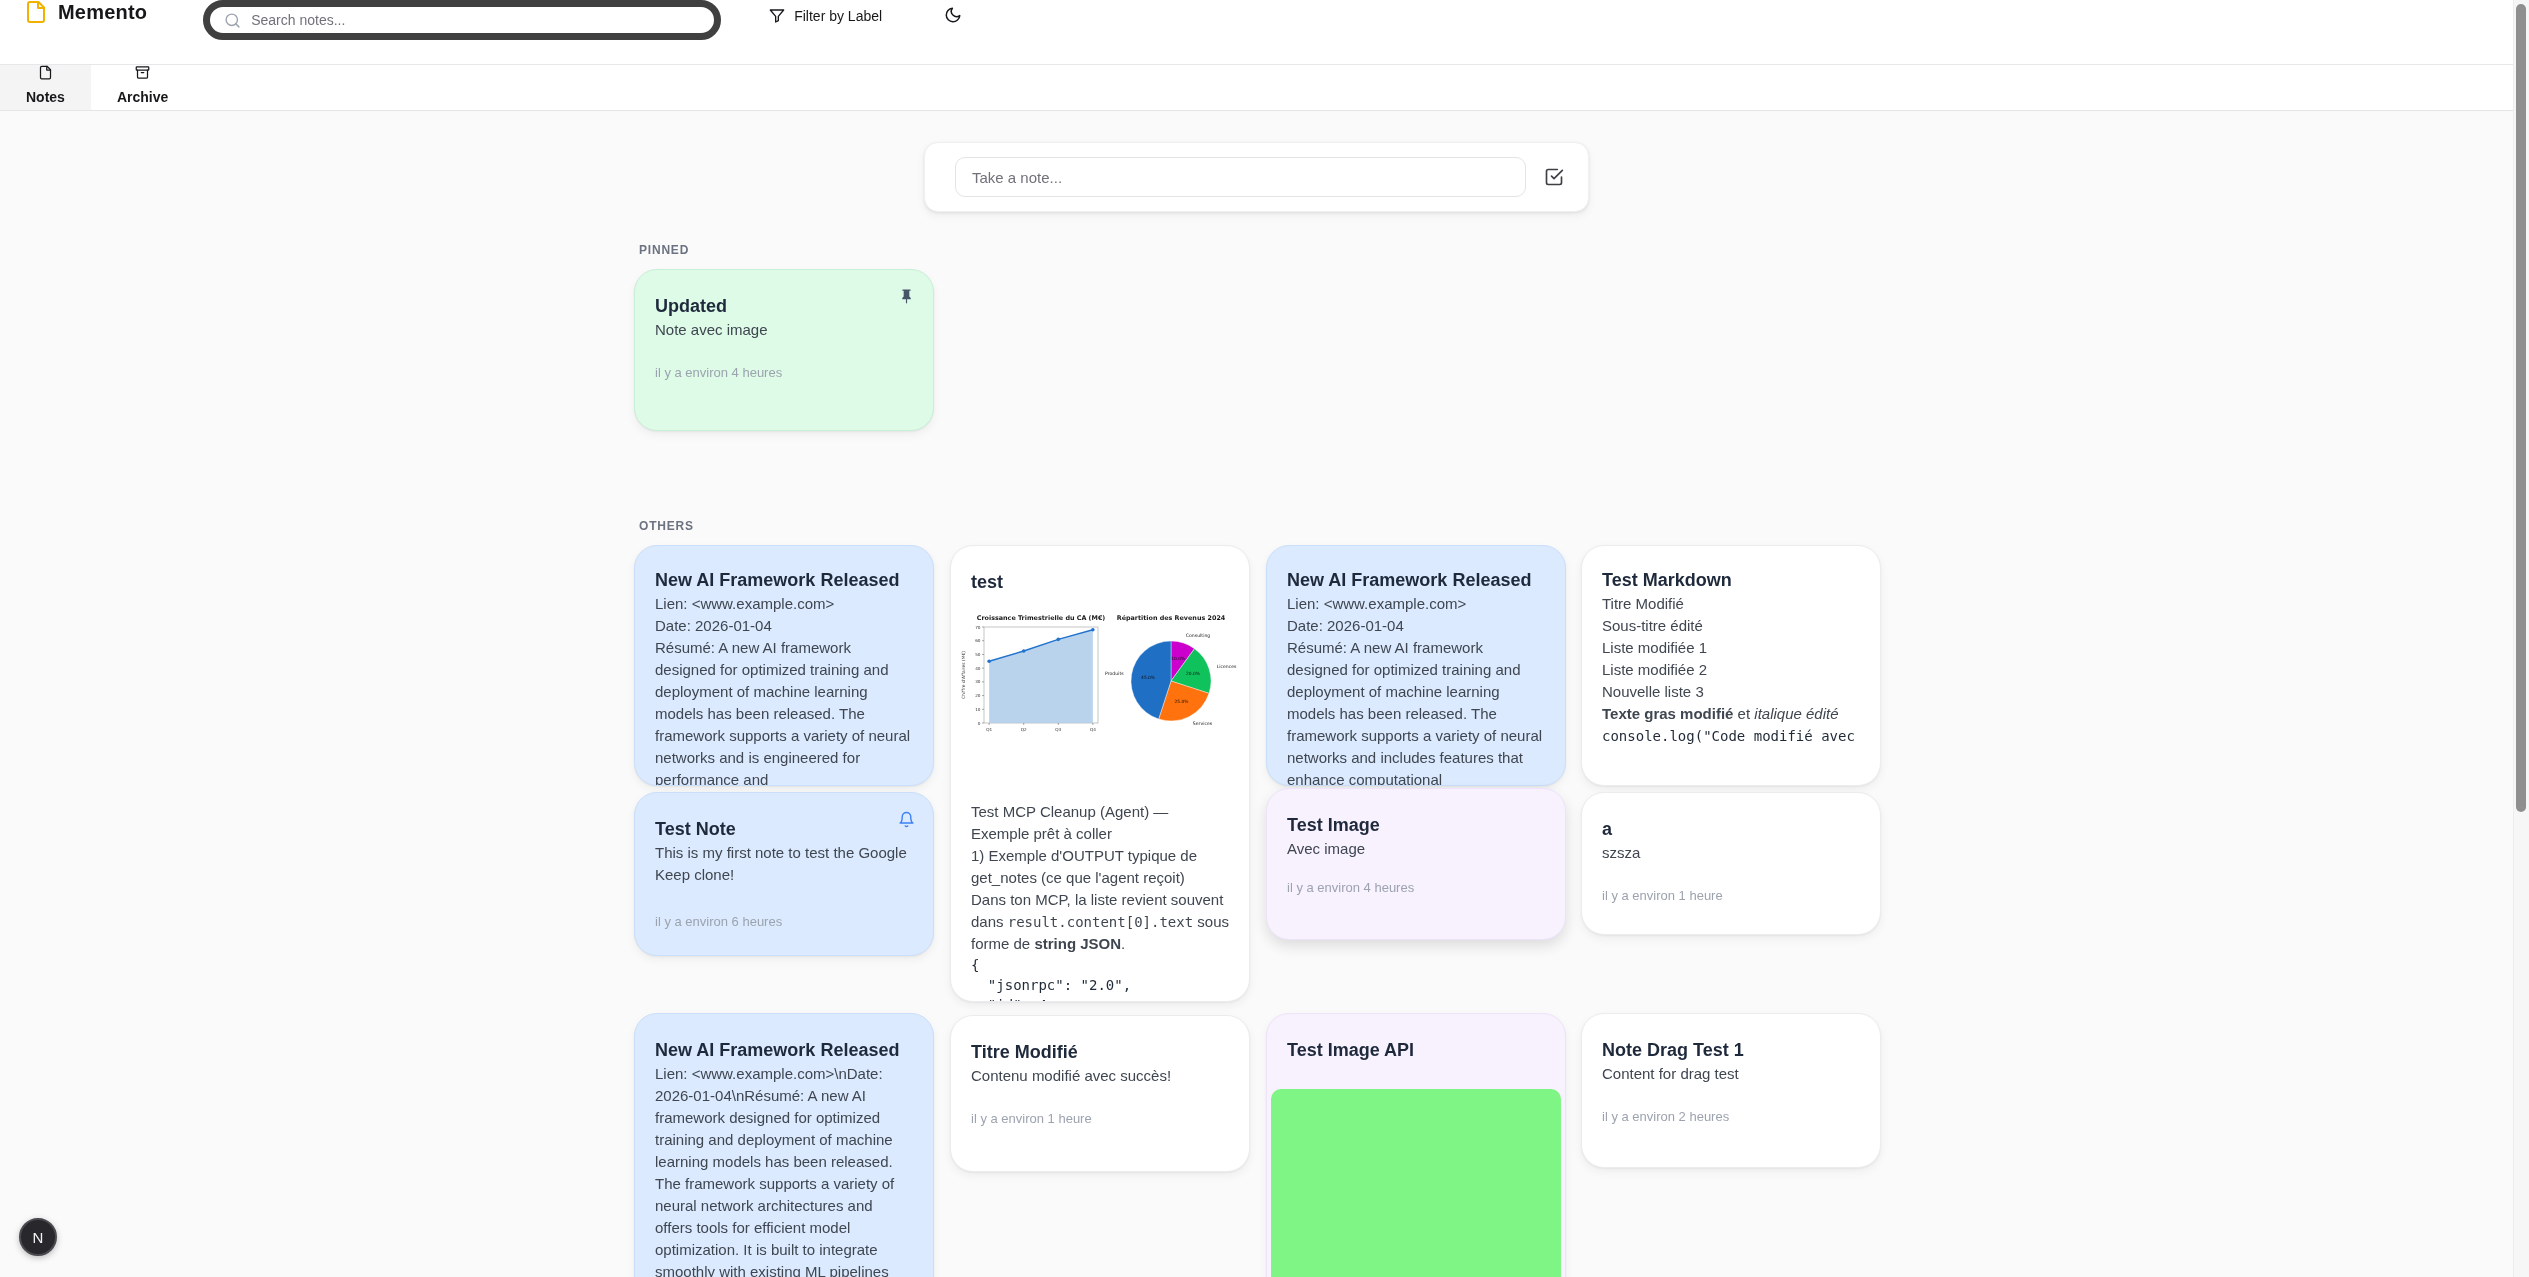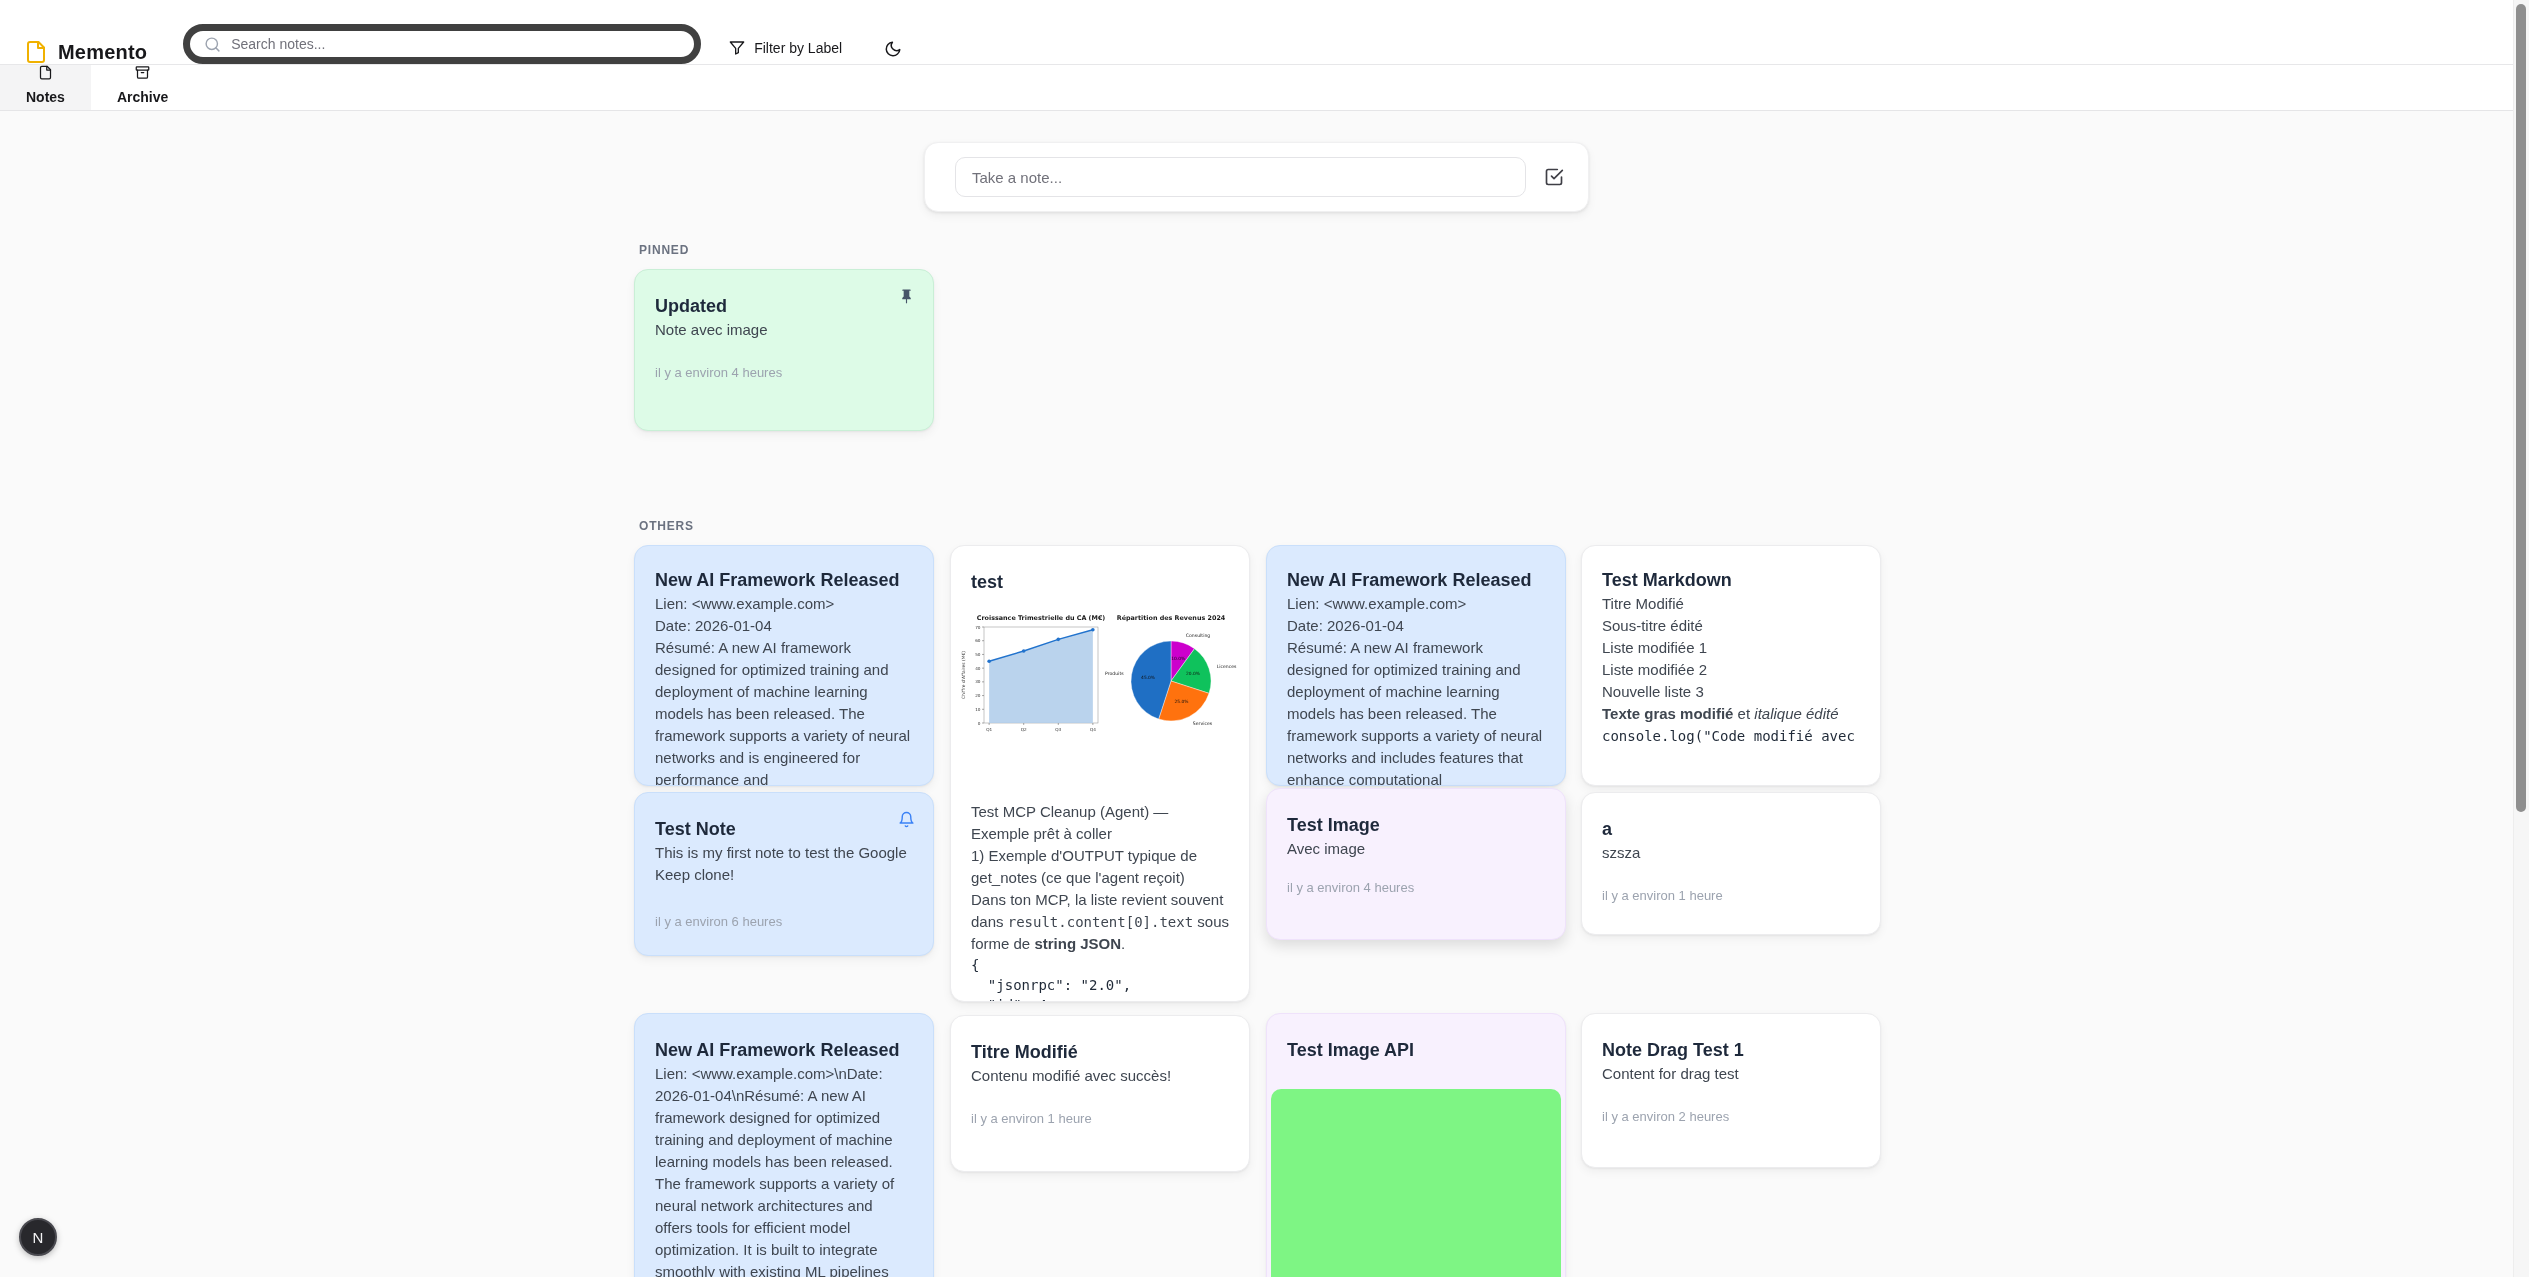--- a/index.html
+++ b/index.html
@@ -5,21 +5,21 @@
   :root{
     --logo-yellow:#f0b100; --note-green:#ddfbe7; --note-blue:#dbeafe; --note-purple:#f8f1fe;
     --image-green:#7ef584; --bell-blue:#3b82f6; --pin-gray:#475569; --active-tab-bg:#f4f4f5;
     --page-bg:#fafafa; --timestamp-gray:#9ca3af;
   }
   *{margin:0;padding:0;box-sizing:border-box;}
   html,body{width:2529px;height:1277px;overflow:hidden;}
   body{font-family:"Liberation Sans",sans-serif;background:var(--page-bg);color:#1f2937;position:relative;}
 
   
-  .header{position:absolute;left:0;top:0;width:2529px;height:65px;background:#fff;border-bottom:1px solid #e7e7e9;display:flex;align-items:flex-end;padding-left:24px;}
+  .header{position:absolute;left:0;top:0;width:2529px;height:65px;background:#fff;border-bottom:1px solid #e7e7e9;display:flex;align-items:flex-start;padding-left:24px;gap:20px;}
   .logo-wrap{display:flex;align-items:center;gap:10px;}
   .app-title{font-size:20px;font-weight:700;color:#18181b;letter-spacing:.2px;}
   .searchbox{margin-left:36px;width:518px;height:40px;border:7px solid #404040;border-radius:20px;background:#fff;display:flex;align-items:center;padding:0 14px;gap:10px;}
   .searchbox input{border:none;outline:none;flex:1;font-size:14px;font-family:inherit;color:#3f3f46;background:transparent;}
   .searchbox input::placeholder{color:#71717a;}
   .filter-btn{margin-left:18px;display:flex;align-items:center;gap:9px;background:none;border:none;font-family:inherit;font-size:14px;font-weight:500;color:#18181b;cursor:pointer;padding:8px 10px;}
   .moon-btn{margin-left:26px;background:none;border:none;cursor:pointer;display:flex;align-items:center;padding:6px;}
 
   
   .tabbar{position:absolute;left:0;top:65px;width:2529px;height:46px;background:#fff;border-bottom:1px solid #e5e5e7;display:flex;align-items:stretch;}
@@ -28,21 +28,21 @@
 
   
   .board{position:absolute;left:0;top:111px;width:2235px;height:1166px;overflow:hidden;}
   .composer{position:absolute;left:924px;top:31px;width:665px;height:70px;background:#fff;border:1px solid #f0f0f1;border-radius:14px;box-shadow:0 1px 3px rgba(0,0,0,.08),0 4px 10px rgba(0,0,0,.05);display:flex;align-items:center;padding:0 20px 0 30px;gap:14px;}
   .composer-input{flex:1;height:40px;border:1px solid #e4e4e7;border-radius:10px;padding:0 16px;font-size:15px;font-family:inherit;color:#3f3f46;outline:none;background:#fff;}
   .composer-input::placeholder{color:#71717a;}
   .composer-check{background:none;border:none;cursor:pointer;display:flex;align-items:center;padding:4px;}
 
   .section-label{position:absolute;font-size:12px;font-weight:700;letter-spacing:.8px;color:#6b7280;text-align:center;}
 
-  .card{position:absolute;width:300px;border-radius:14px;padding:24px 20px 20px 20px;overflow:hidden;background:#fff;border:1px solid #ececee;box-shadow:0 1px 2px rgba(0,0,0,.05),0 4px 10px rgba(0,0,0,.05);cursor:pointer;}
+  .card{position:absolute;width:300px;border-radius:23px;padding:24px 20px 20px 20px;overflow:hidden;background:#fff;border:1px solid #ececee;box-shadow:0 1px 2px rgba(0,0,0,.05),0 4px 10px rgba(0,0,0,.05);cursor:pointer;}
   .card.green{background:var(--note-green);border-color:#c9efd6;}
   .card.blue{background:var(--note-blue);border-color:#c9dffb;}
   .card.purple{background:var(--note-purple);border-color:#efe2fb;}
   .card-title{font-size:18px;font-weight:600;color:#1e293b;line-height:25px;padding-right:26px;white-space:nowrap;overflow:hidden;}
   .card-body{font-size:15px;line-height:22px;color:#3f4650;white-space:pre-line;}
   .card-ts{margin-top:24px;font-size:13px;color:var(--timestamp-gray);}
   .corner-icon{position:absolute;top:18px;right:18px;}
   .mono{font-family:"DejaVu Sans Mono",monospace;font-size:14px;}
   .codeblock{font-family:"DejaVu Sans Mono",monospace;font-size:14px;line-height:20px;white-space:pre;color:#1f2937;}
   .codeline{font-family:"DejaVu Sans Mono",monospace;font-size:14px;line-height:22px;white-space:nowrap;overflow:hidden;color:#1f2937;}

